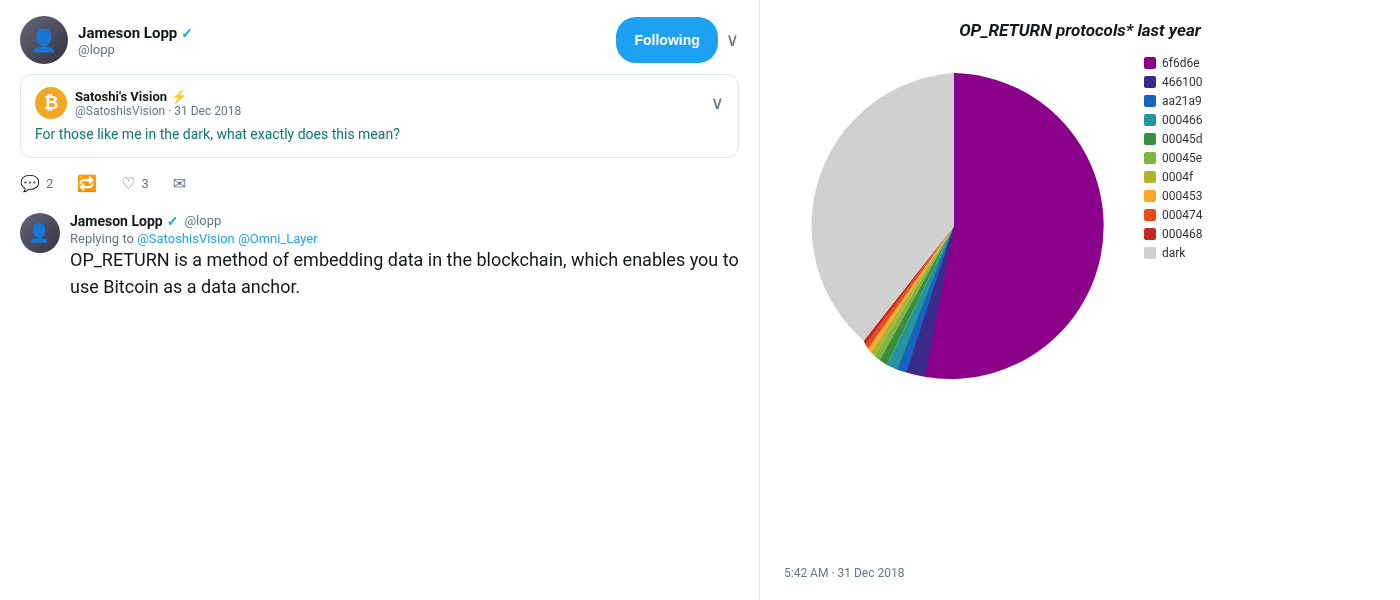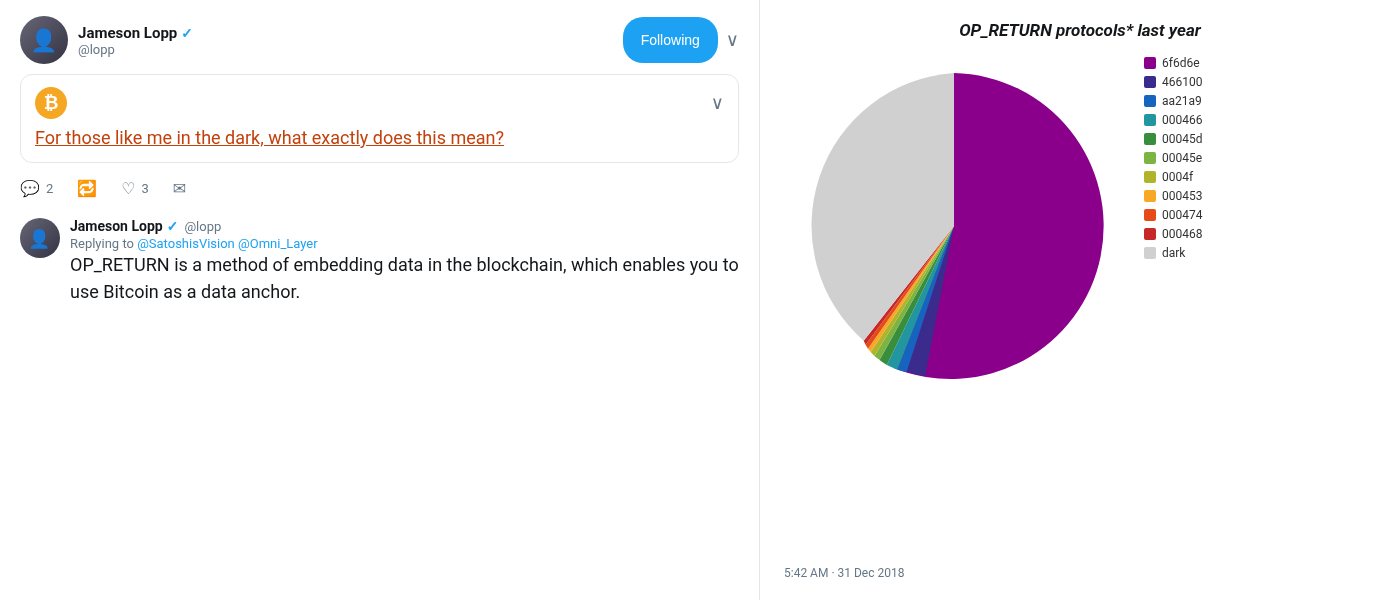--- a/index.html
+++ b/index.html
@@ -75,21 +75,21 @@
       align-items: center;
       gap: 8px;
     }
     .following-btn {
       background: #1da1f2;
       color: #fff;
       border: none;
       border-radius: 20px;
       padding: 15px 18px;
       font-size: 14px;
-      font-weight: 400;
+      font-weight: 700;
       cursor: pointer;
     }
     .chevron-btn {
       color: #657786;
       font-size: 18px;
       cursor: pointer;
       background: none;
       border: none;
     }
 
@@ -145,24 +145,23 @@
       color: #14171a;
       display: flex;
       align-items: center;
       gap: 4px;
     }
     .quoted-user-info .q-handle-date {
       font-size: 12px;
       color: #657786;
     }
     .quoted-text {
-      font-size: 18px;
-      color: #c2410c;
+      font-size: 14px;
+      color: #0f766e;
       line-height: 1.4;
-      text-decoration: underline;
     }
 
     
     .tweet-actions {
       display: flex;
       align-items: center;
       gap: 24px;
       color: #657786;
       font-size: 13px;
       margin-bottom: 20px;
@@ -311,20 +310,31 @@
       <button class="chevron-btn">∨</button>
     </div>
   </div>
 
 
   <div class="quoted-tweet">
     <div class="quoted-header">
       <div class="quoted-header-left">
         <div class="quoted-avatar">
           <span class="bitcoin-icon">₿</span>
+        </div>
+        <div class="quoted-user-info">
+          <div class="q-name">
+            <span>Satoshi's Vision</span>
+            <span>⚡</span>
+          </div>
+          <div class="q-handle-date">
+            <span>@SatoshisVision</span>
+            <span> · </span>
+            <span>31 Dec 2018</span>
+          </div>
         </div>
       </div>
       <button class="chevron-btn">∨</button>
     </div>
     <div class="quoted-text">For those like me in the dark, what exactly does this mean?</div>
   </div>
 
   <div class="tweet-actions">
     <div class="action-item">
       <span class="action-icon">💬</span>

